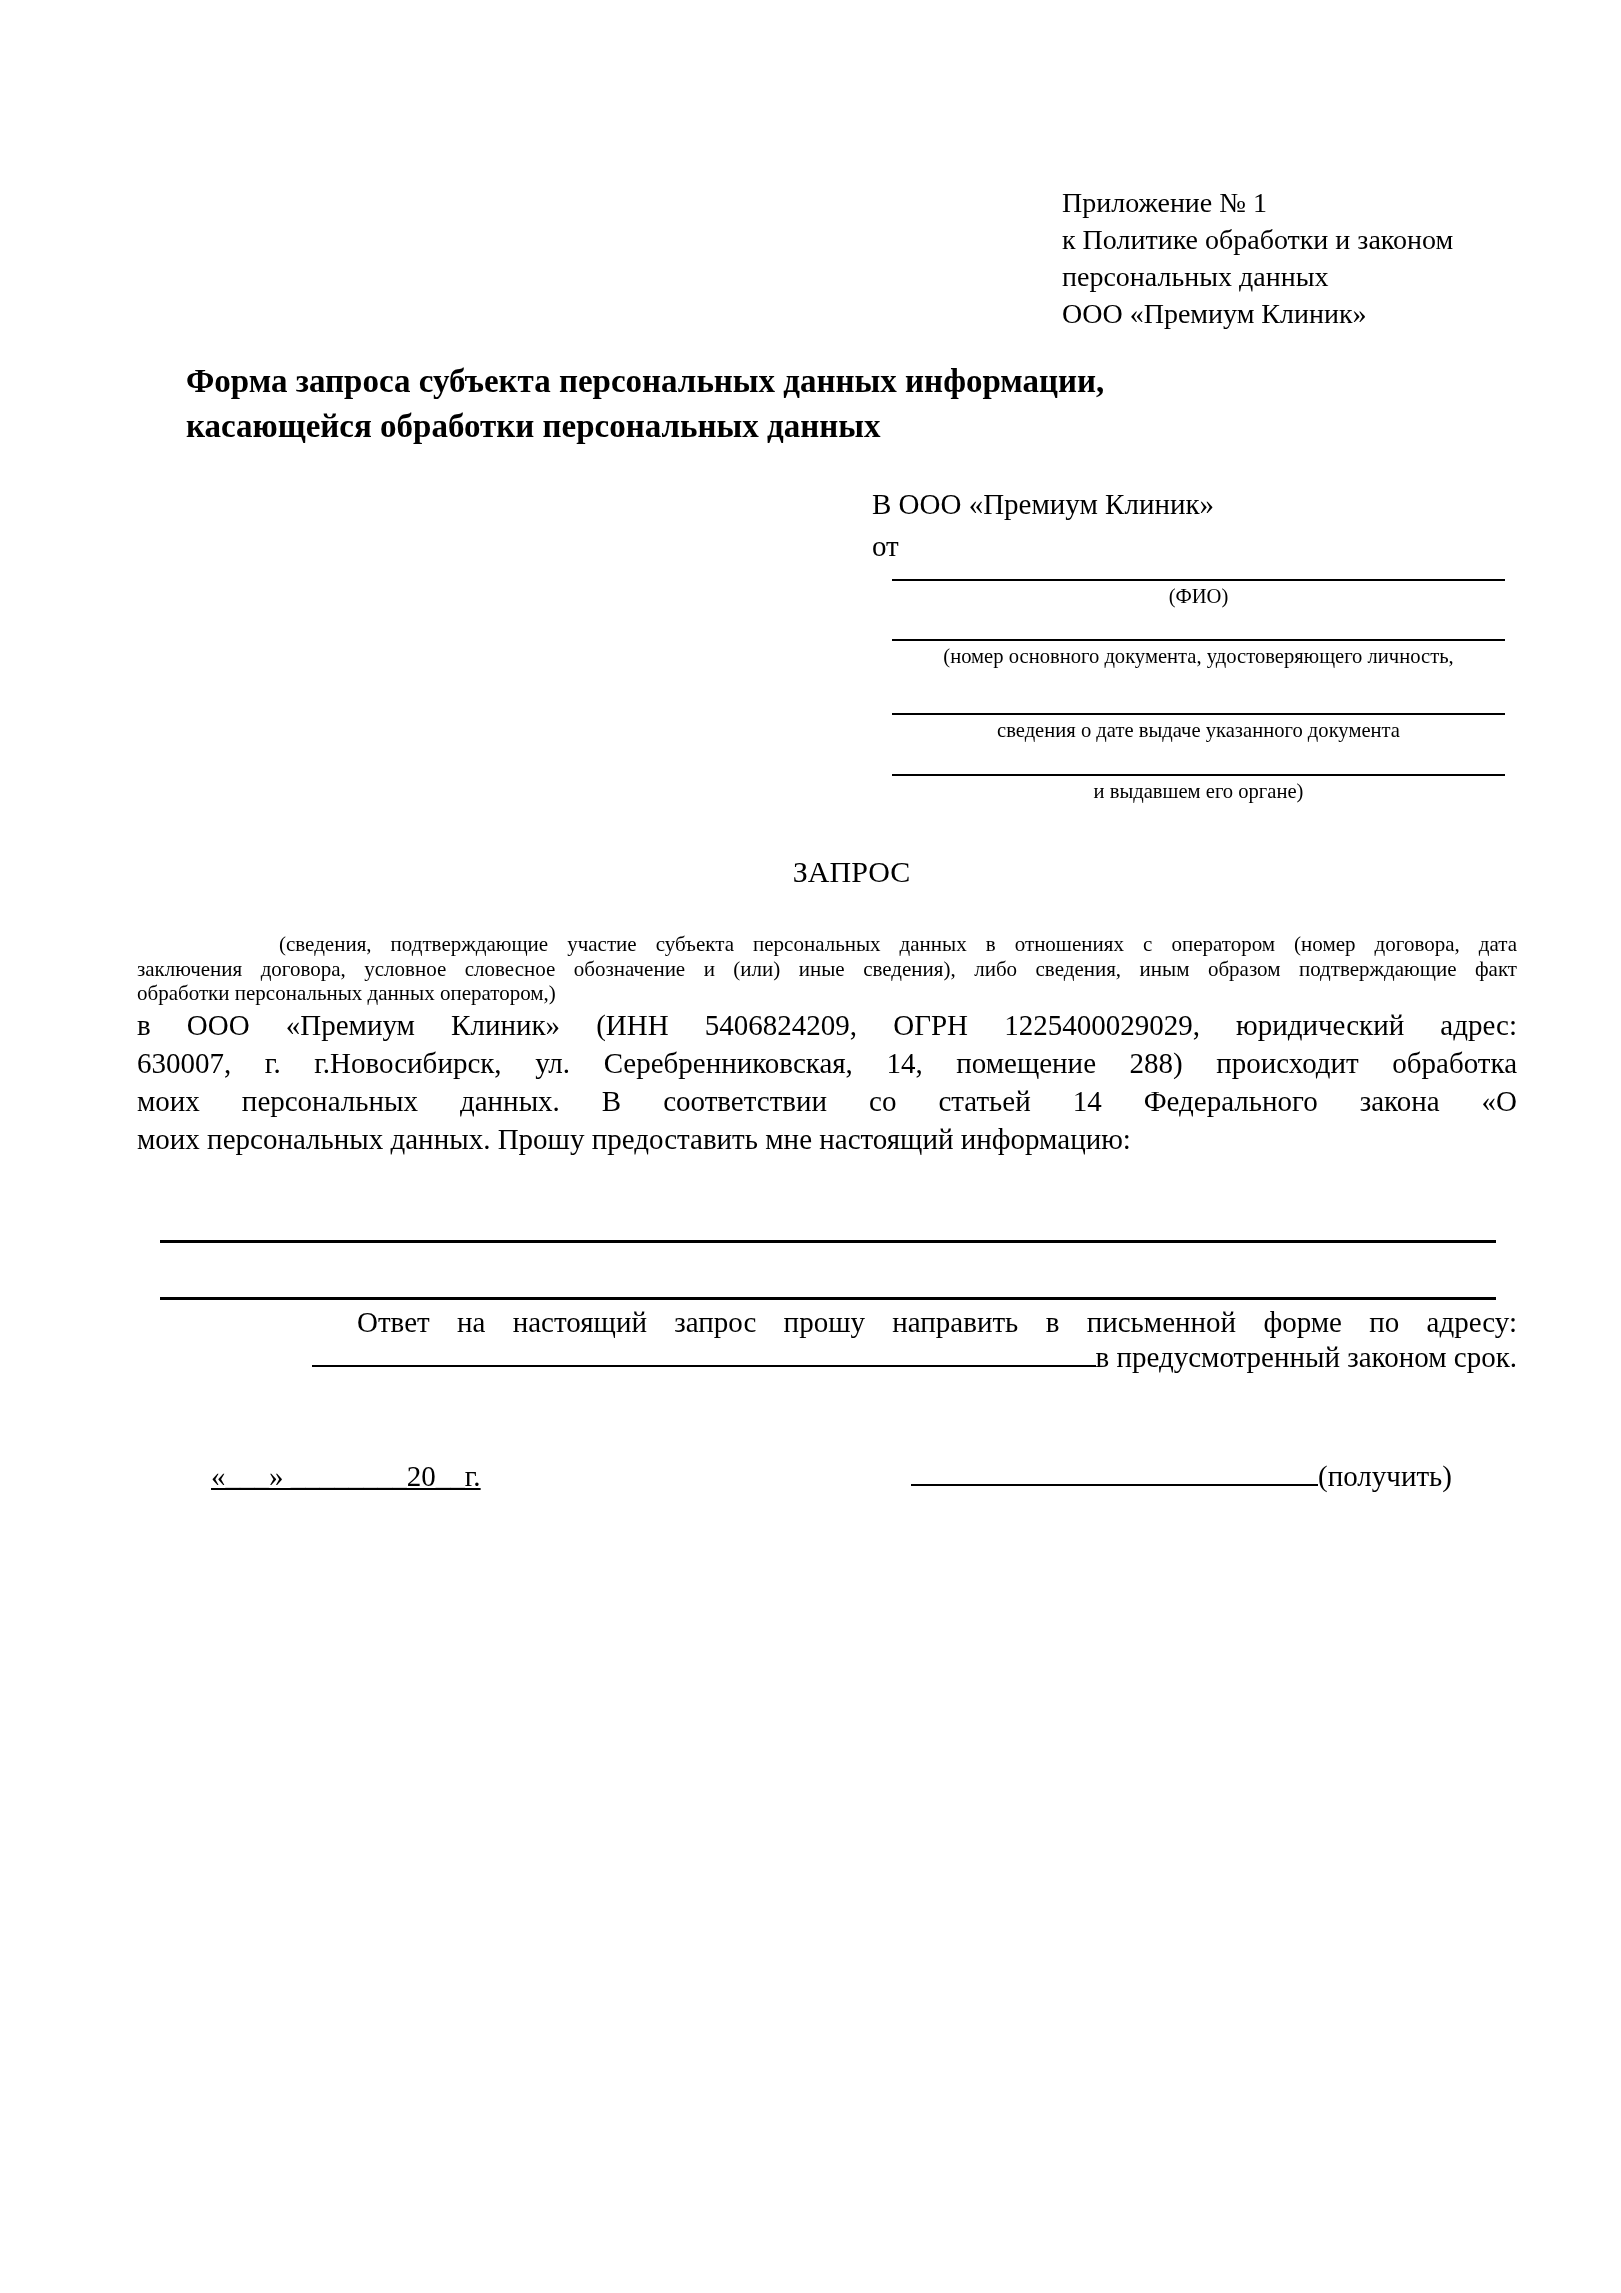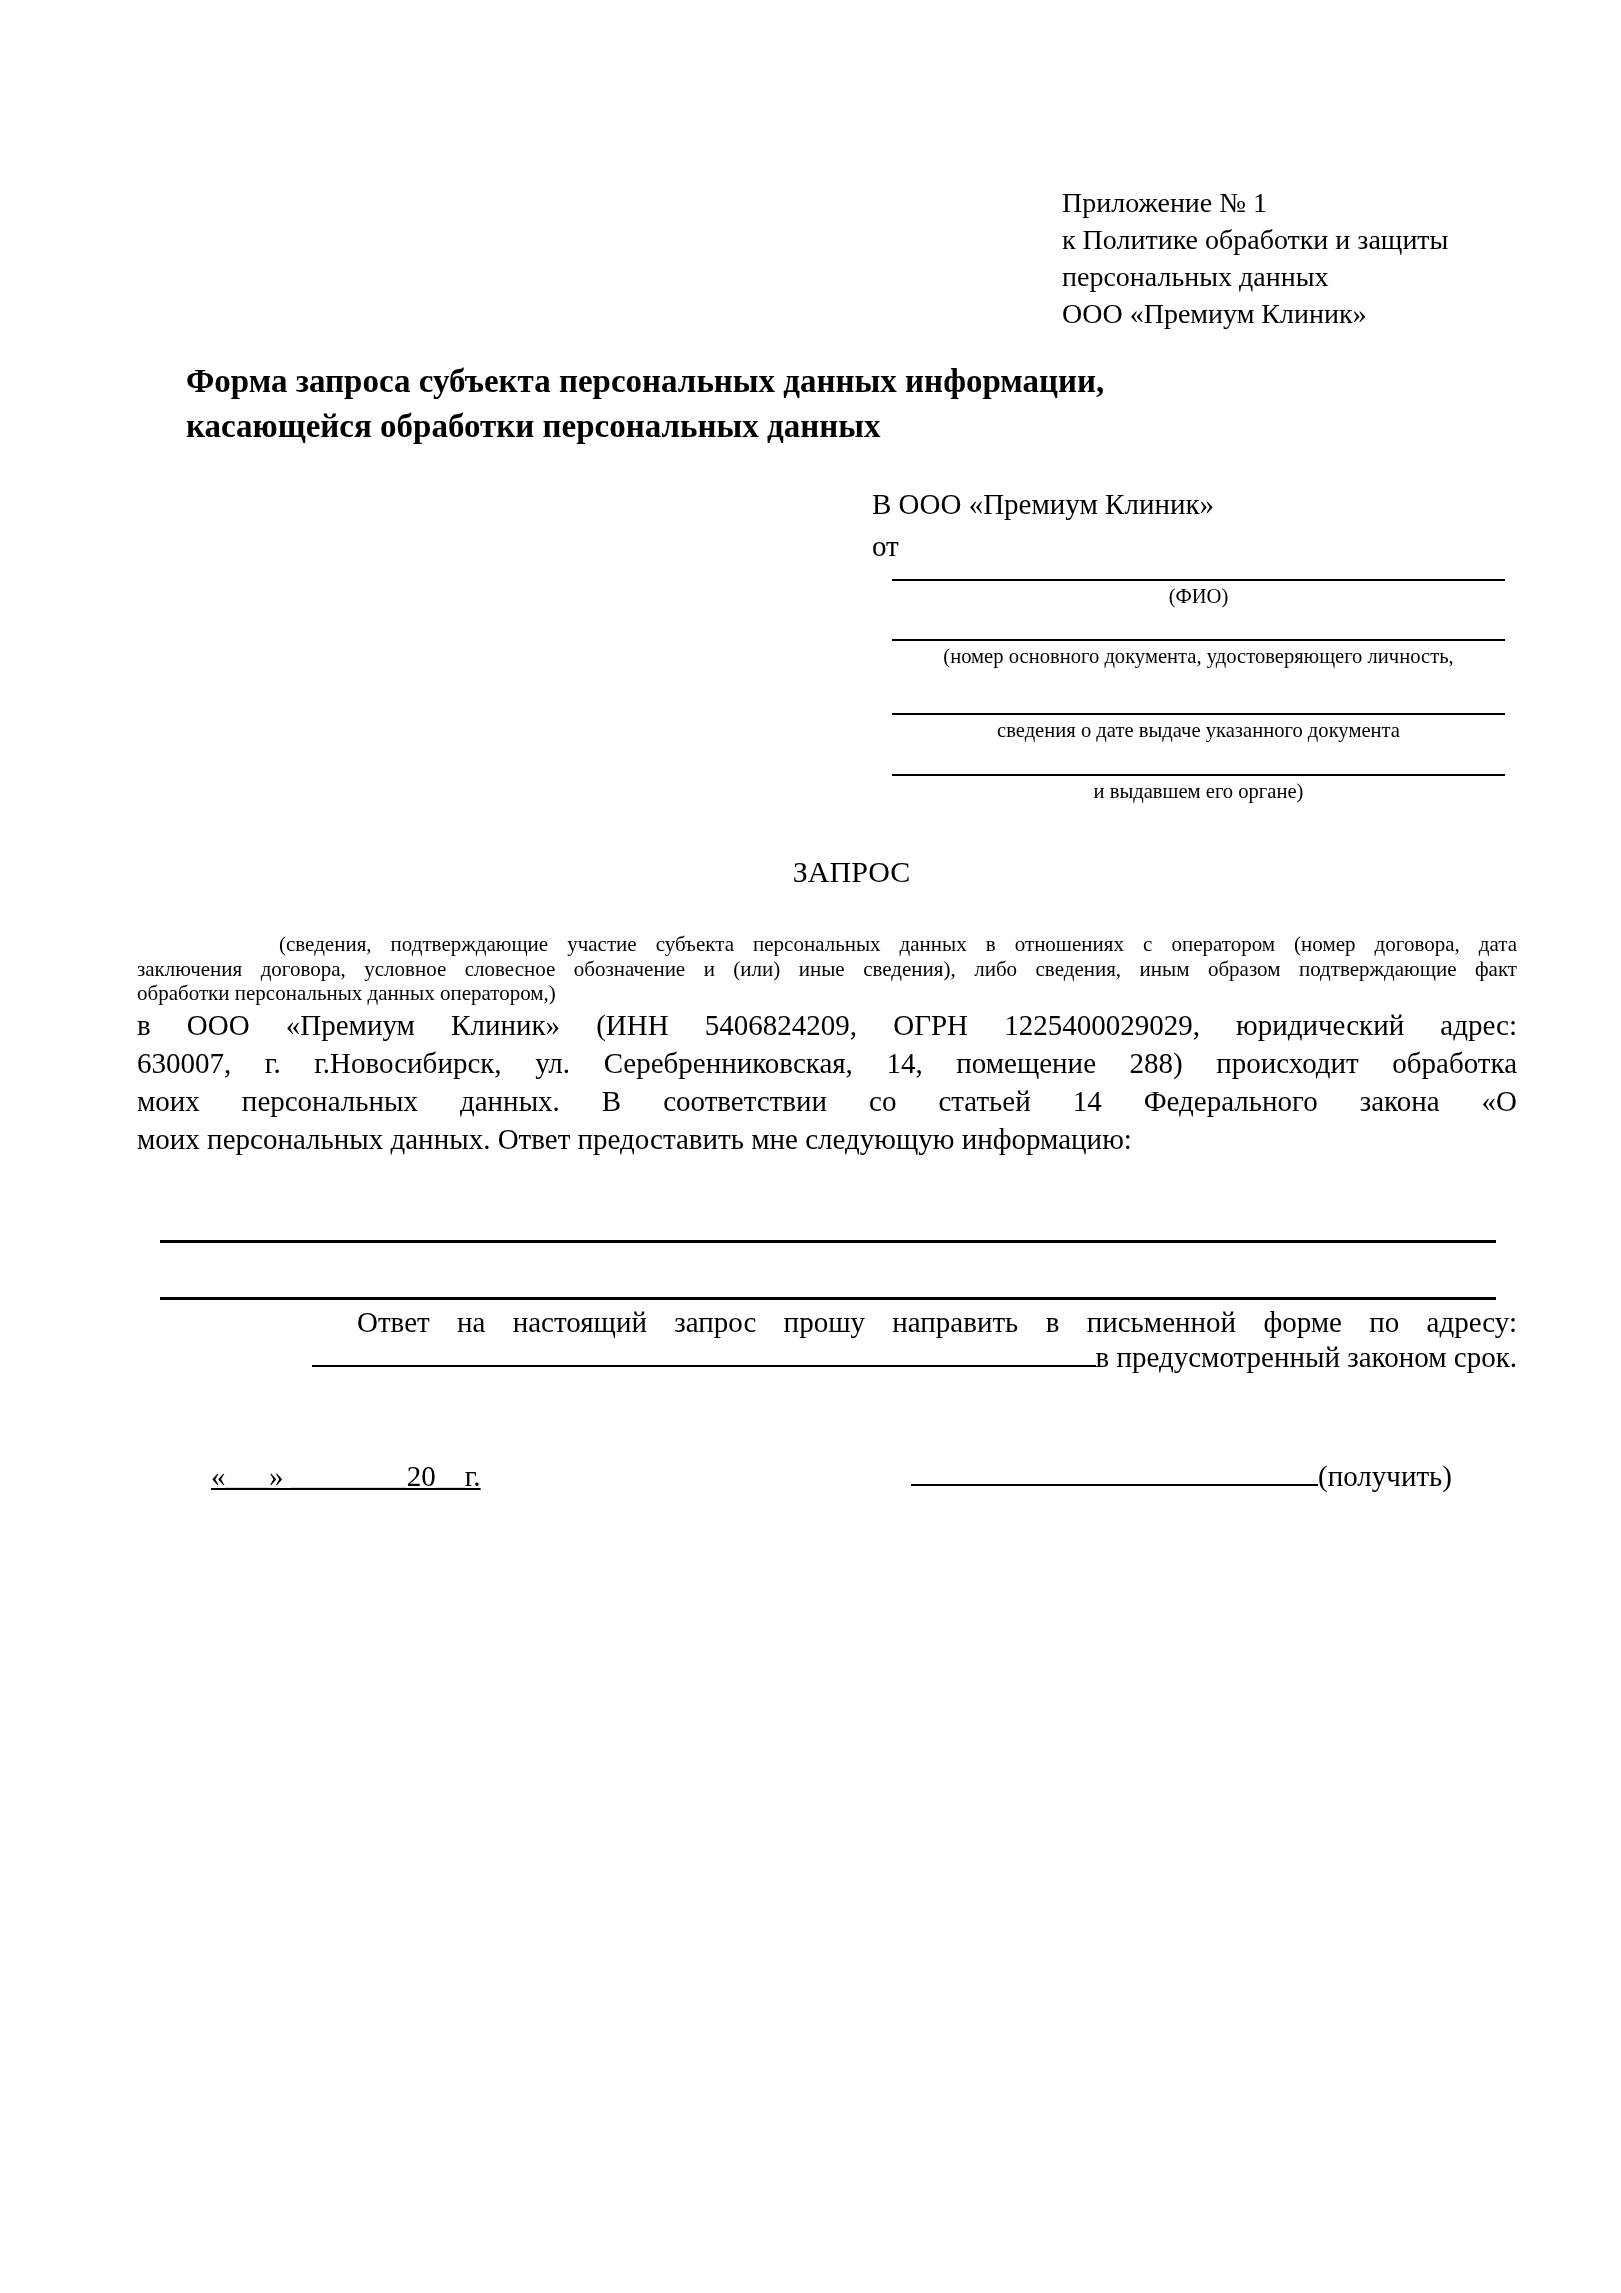--- a/index.html
+++ b/index.html
@@ -145,21 +145,21 @@
     border-bottom: 2.9px solid #000;
   }
 </style>
 </head>
 <body>
 
 <div class="page">
 
   <div class="abs annex">
     <div>Приложение № 1</div>
-    <div>к Политике обработки и защиты</div>
+    <div>к Политике обработки и законом</div>
     <div>персональных данных</div>
     <div>ООО «Премиум Клиник»</div>
   </div>
 
   <div class="abs doc-title">
     <div>Форма запроса субъекта персональных данных информации,</div>
     <div>касающейся обработки персональных данных</div>
   </div>
 
   <div class="abs addr-to">В ООО «Премиум Клиник»</div>
@@ -188,21 +188,21 @@
   <div class="abs footnote">
     <div class="jl fn-first">(сведения, подтверждающие участие субъекта персональных данных в отношениях с оператором (номер договора, дата</div>
     <div class="jl">заключения договора, условное словесное обозначение и (или) иные сведения), либо сведения, иным образом подтверждающие факт</div>
     <div>обработки персональных данных оператором,)</div>
   </div>
 
   <div class="abs bodytext">
     <div class="jl">в ООО «Премиум Клиник» (ИНН 5406824209, ОГРН 1225400029029, юридический адрес:</div>
     <div class="jl">630007, г. г.Новосибирск, ул. Серебренниковская, 14, помещение 288) происходит обработка</div>
     <div class="jl">моих персональных данных. В соответствии со статьей 14 Федерального закона «О</div>
-    <div>моих персональных данных. Ответ предоставить мне следующую информацию:</div>
+    <div>моих персональных данных. Прошу предоставить мне настоящий информацию:</div>
   </div>
 
   <div class="abs blankline b1"></div>
   <div class="abs blankline b2"></div>
 
   <div class="abs reply1">Ответ на настоящий запрос прошу направить в письменной форме по адресу:</div>
   <div class="abs reply2">
     <span class="fill2"></span><span>в предусмотренный законом срок.</span>
   </div>
 

